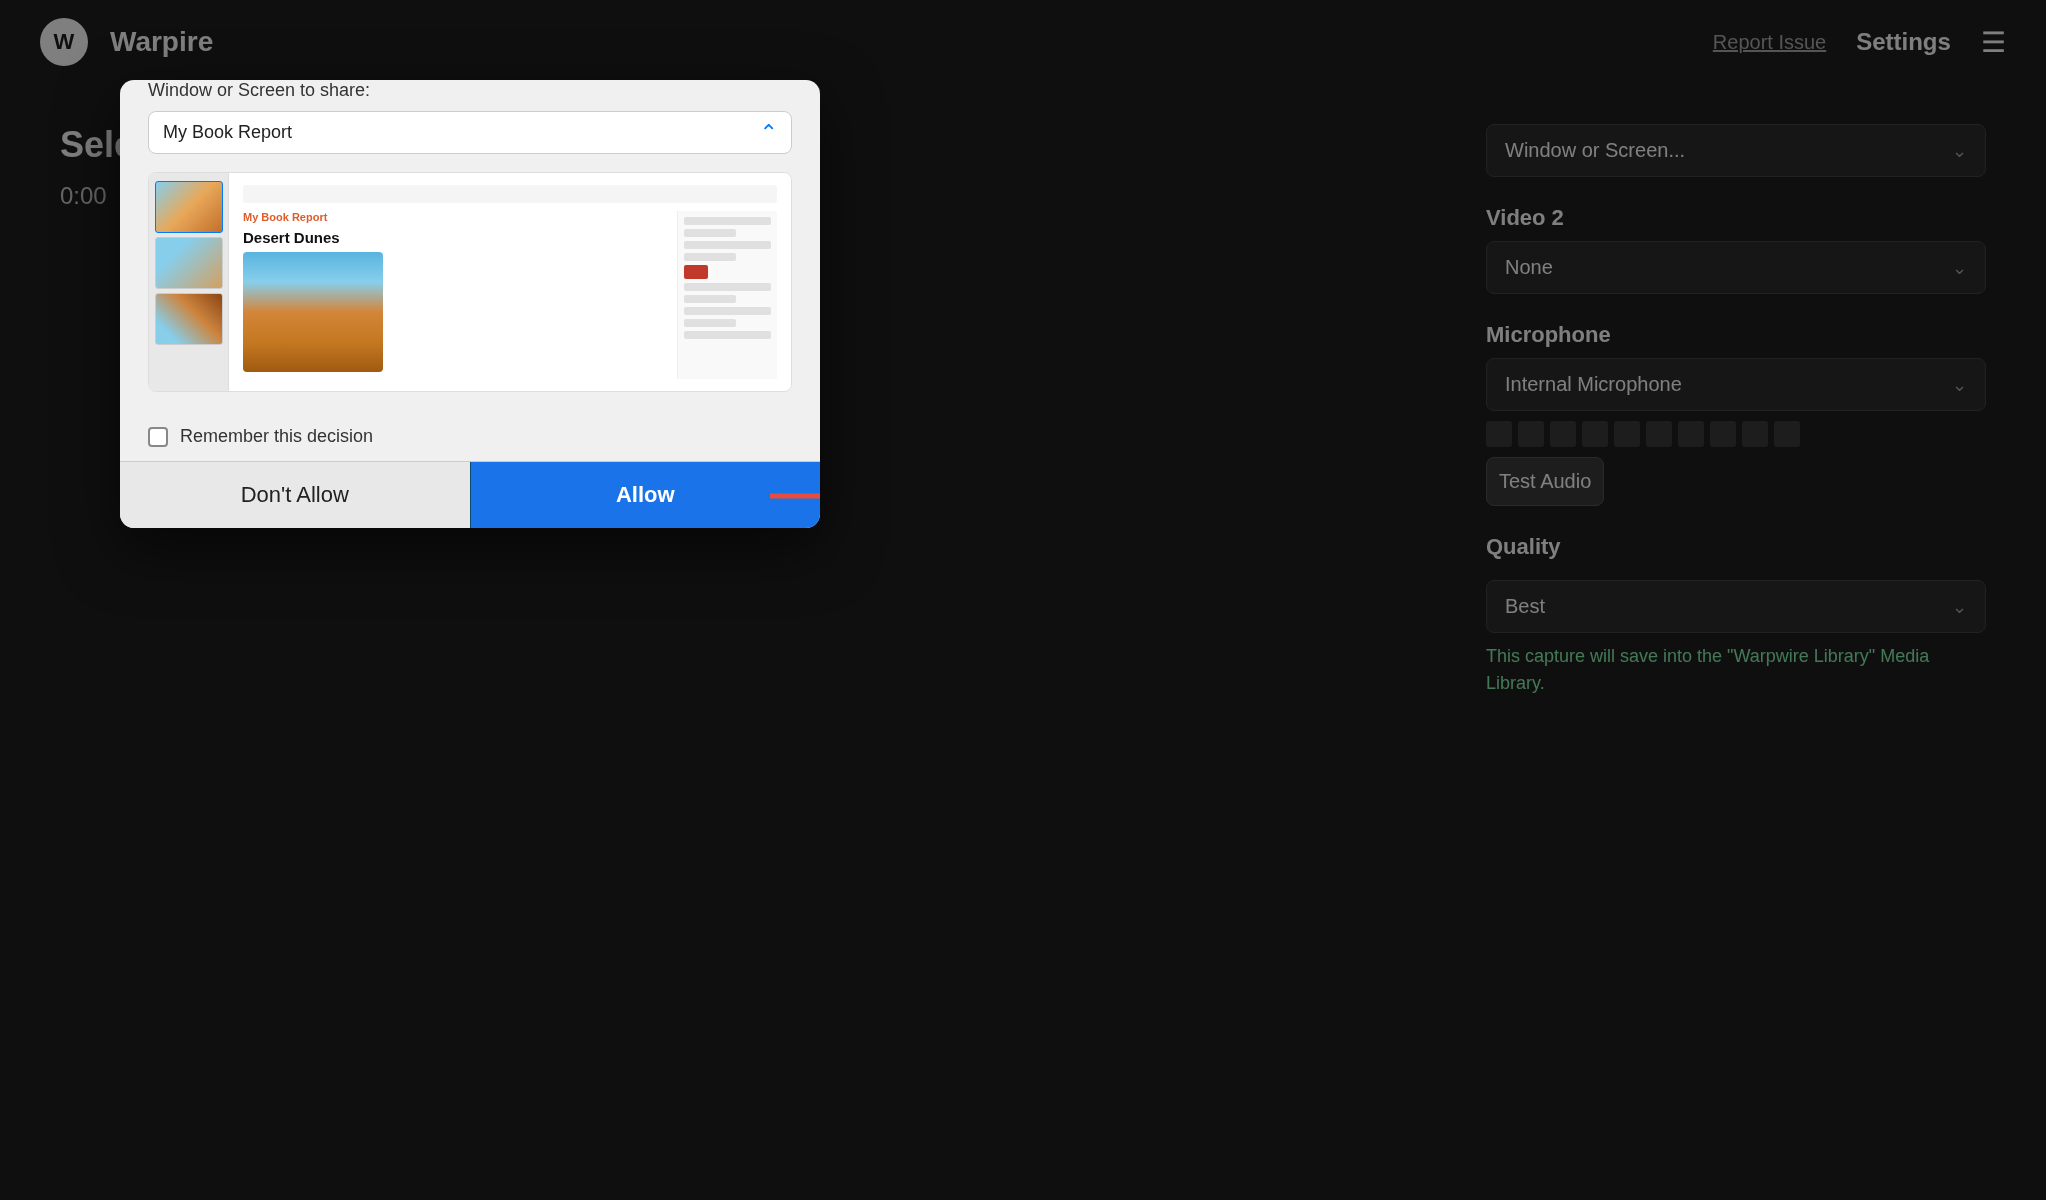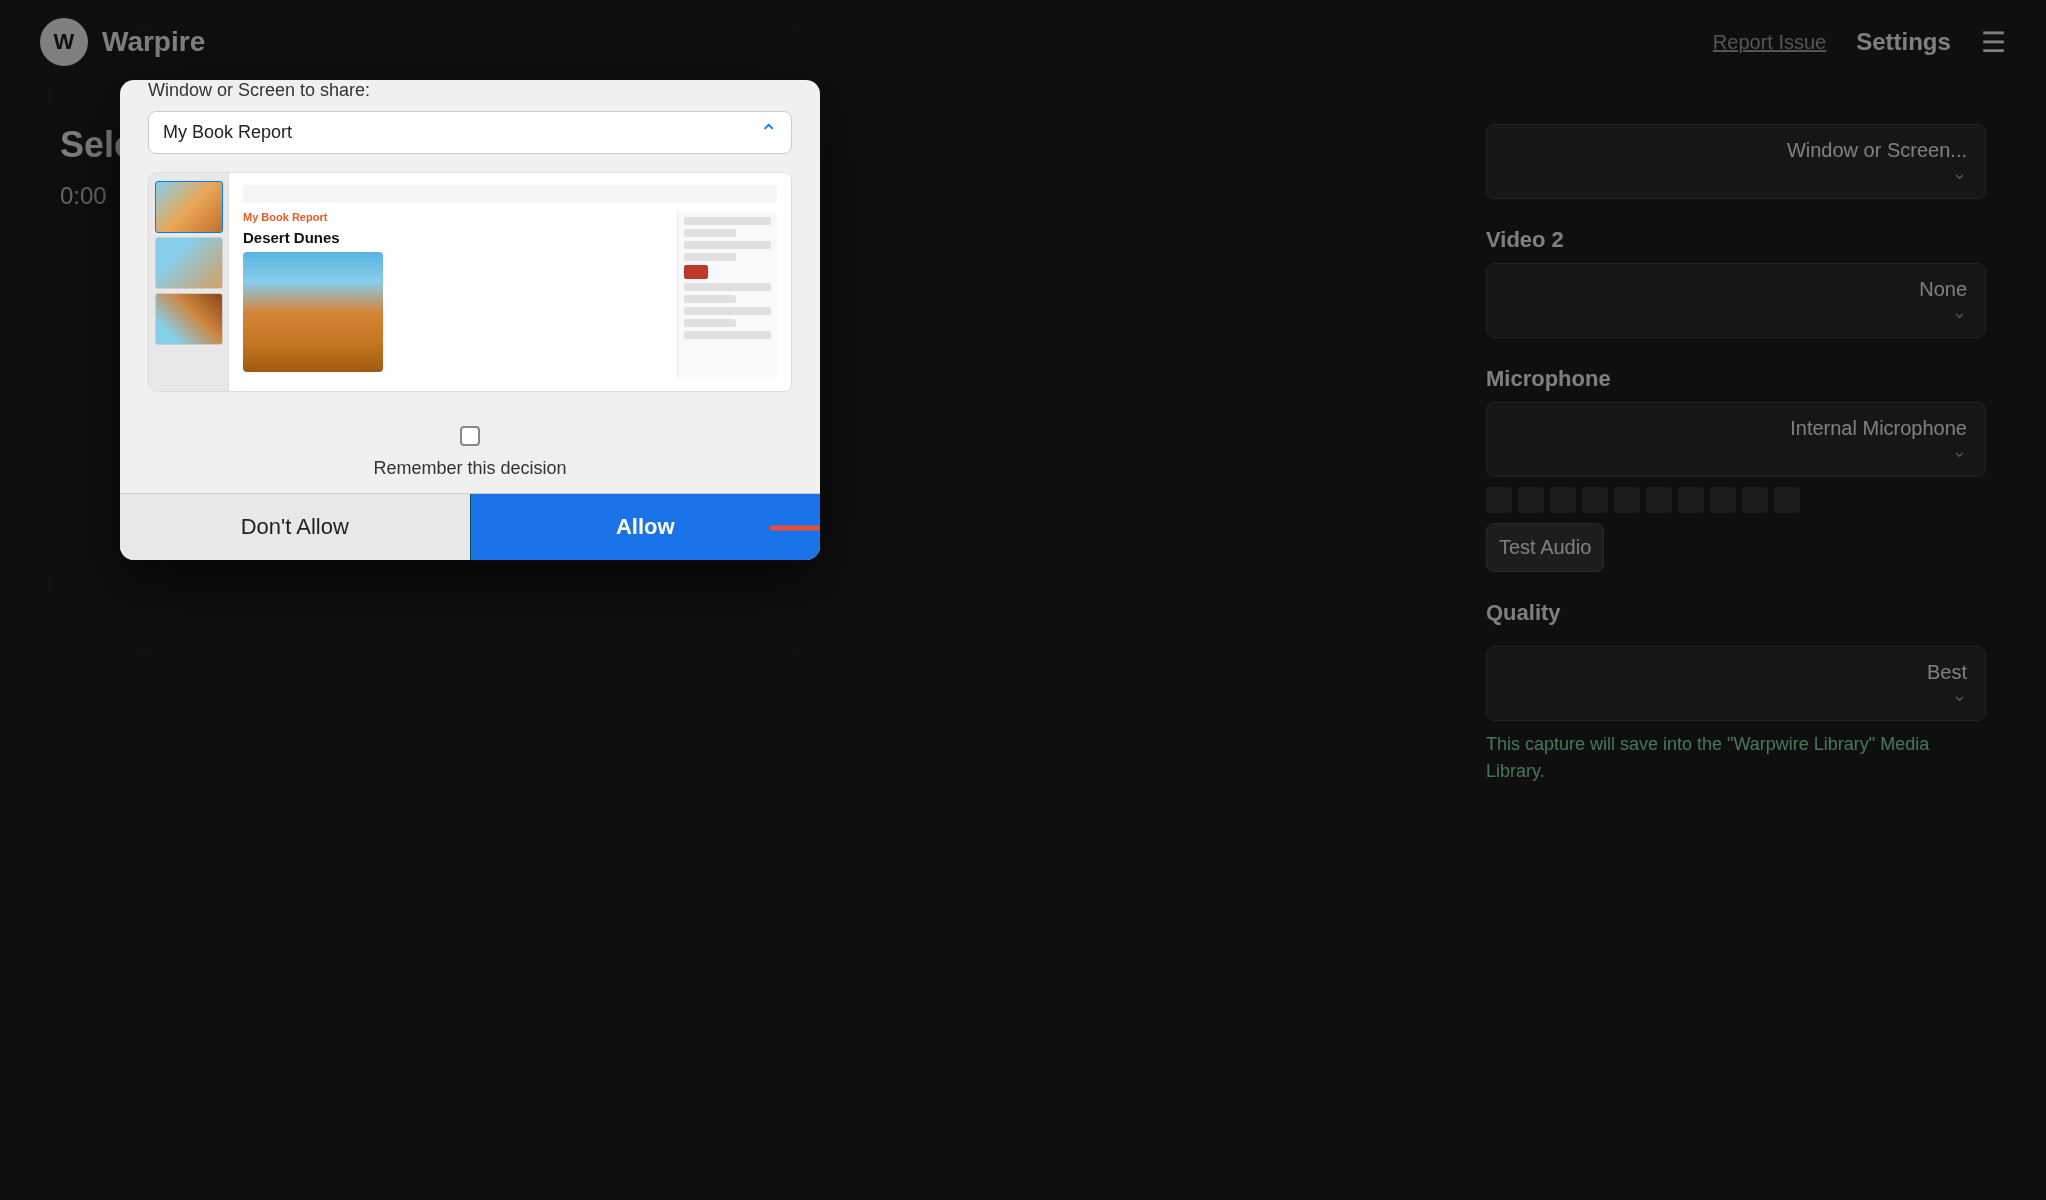--- a/index.html
+++ b/index.html
@@ -37,20 +37,21 @@
       align-items: center;
       justify-content: center;
       font-weight: 900;
       font-size: 22px;
       color: #1e1e1e;
     }
     .logo-text {
       font-size: 28px;
       font-weight: 600;
       color: #fff;
+      margin-left: 8px;
     }
     .topbar-right {
       display: flex;
       align-items: center;
       gap: 30px;
     }
     .report-issue {
       color: #aaa;
       font-size: 20px;
       text-decoration: underline;
@@ -110,23 +111,22 @@
       width: 100%;
       background: #2c2c2c;
       border: 1px solid #444;
       border-radius: 8px;
       padding: 14px 18px;
       color: #fff;
       font-size: 20px;
       appearance: none;
       cursor: pointer;
       display: flex;
-      align-items: flex-end;
+      align-items: center;
       justify-content: space-between;
-      flex-direction: column;
     }
     .dropdown-chevron {
       color: #aaa;
       font-size: 18px;
     }
 
     
     .audio-bars {
       display: flex;
       gap: 6px;
@@ -349,21 +349,20 @@
       display: inline-block;
     }
 
     
     .checkbox-row {
       display: flex;
       align-items: center;
       gap: 12px;
       padding: 14px 28px;
       background: #f0f0f0;
-      flex-direction: column;
     }
     .checkbox-box {
       width: 20px;
       height: 20px;
       border: 2px solid #888;
       border-radius: 4px;
       background: #fff;
       flex-shrink: 0;
     }
     .checkbox-label {

